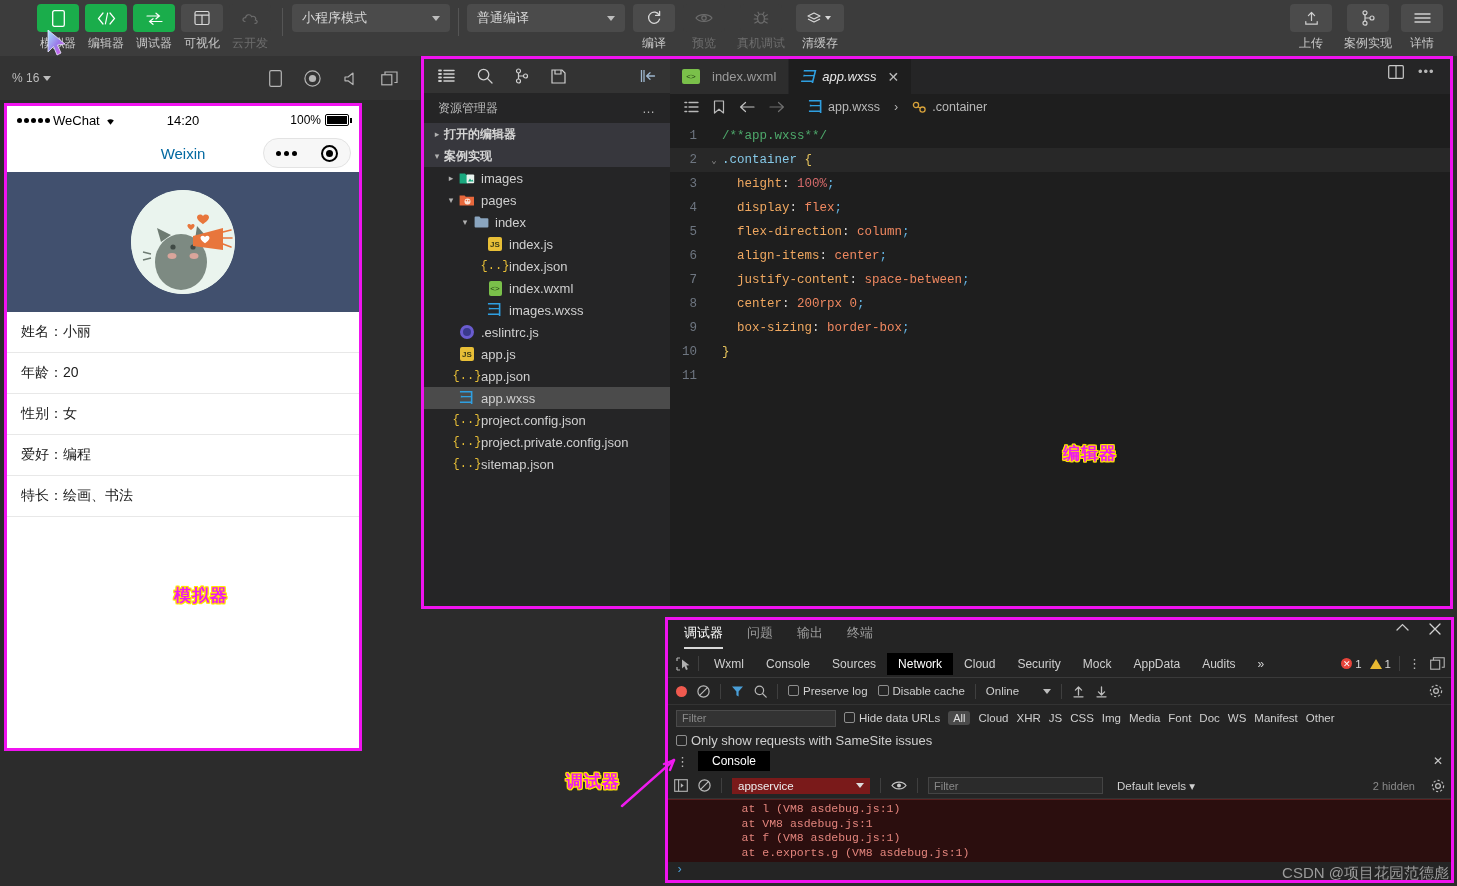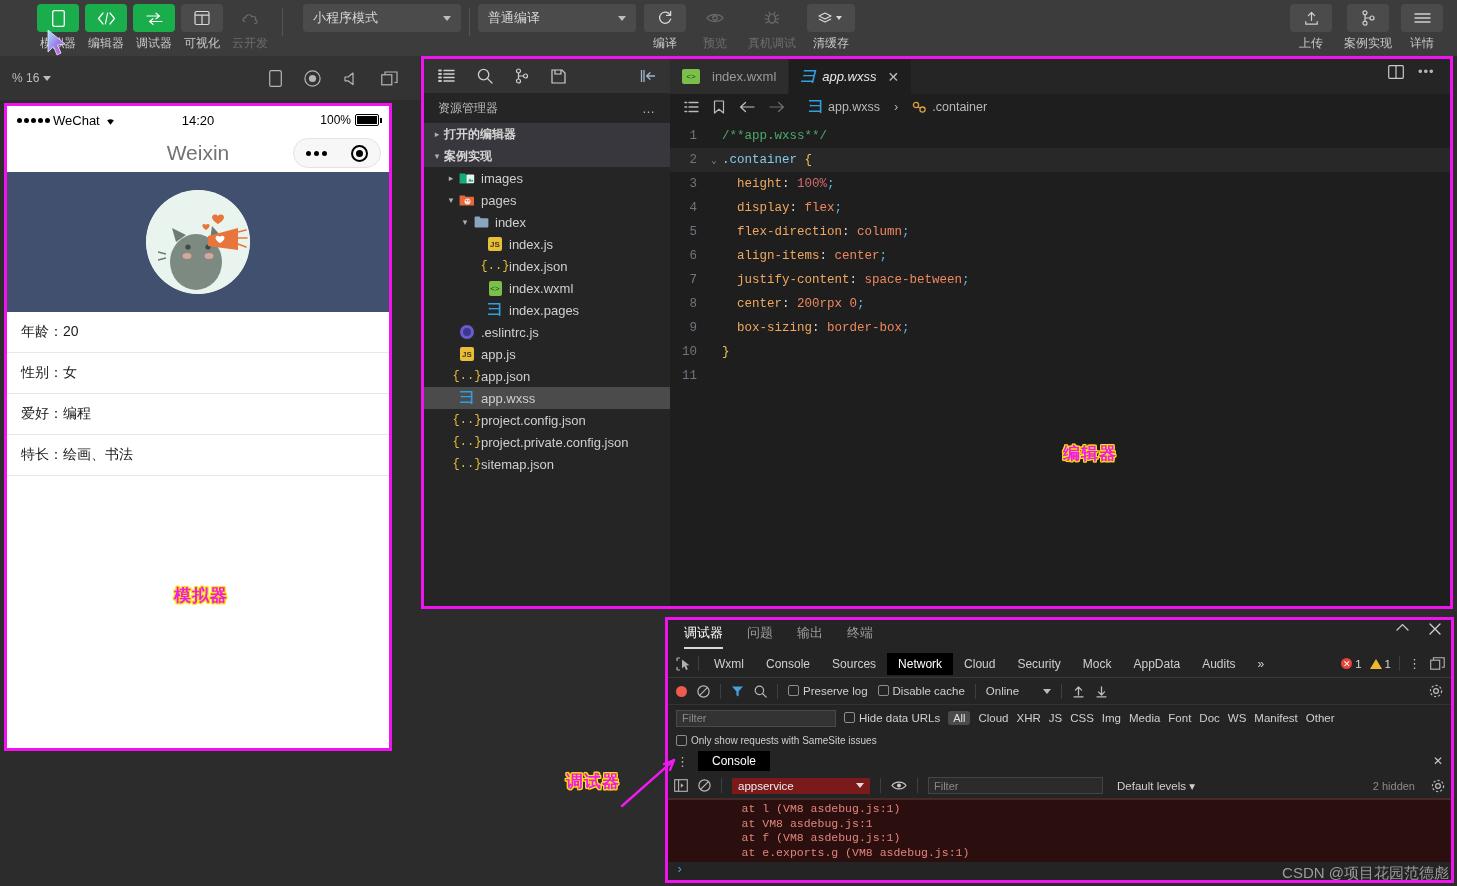--- a/index.html
+++ b/index.html
@@ -53,39 +53,39 @@
   
   .sim-col { position: absolute; left: 0; top: 56px; width: 420px; height: 830px; background: #2c2c2c; }
   .sim-bar {
     height: 44px; display: flex; align-items: center; padding: 0 12px;
     background: #333;
   }
   .sim-zoom { font-size: 12px; color: #bdbdbd; display: flex; align-items: center; gap: 4px; }
   .sim-bar-icons { margin-left: auto; display: flex; align-items: center; gap: 22px; padding-right: 10px; }
 
   .sim-frame {
-    position: absolute; left: 4px; top: 47px; width: 388px; height: 648px;
+    position: absolute; left: 4px; top: 47px; width: 358px; height: 648px;
     border: 3px solid #f013f0; background: #fff; overflow: hidden;
   }
   .phone { width: 100%; height: 100%; background: #fff; display: flex; flex-direction: column; }
   .status-bar {
     height: 28px; display: flex; align-items: center; padding: 0 10px;
     font-size: 13px; color: #000; font-family: "Liberation Sans", sans-serif;
   }
   .sb-left { display: flex; align-items: center; gap: 3px; }
   .dots5 { display: flex; gap: 2px; }
   .dots5 i { width: 5px; height: 5px; border-radius: 50%; background: #000; display: block; }
   .sb-time { position: absolute; left: 0; right: 0; text-align: center; font-size: 13px; }
   .sb-right { margin-left: auto; display: flex; align-items: center; gap: 4px; font-size: 12px; }
   .batt { width: 24px; height: 12px; border: 1.5px solid #000; border-radius: 2px; position: relative; }
   .batt::after { content:''; position:absolute; right:-4px; top:3px; width:2px; height:5px; background:#000; }
   .batt i { position: absolute; left: 1px; top: 1px; bottom: 1px; right: 1px; background: #000; display: block; }
 
   .nav-bar { height: 38px; display: flex; align-items: center; position: relative; }
-  .nav-title { position: absolute; left: 0; right: 0; text-align: center; font-size: 21px; color: #737373; }
+  .nav-title { position: absolute; left: 0; right: 0; text-align: center; font-size: 15px; color: #0369a1; }
   .capsule {
     position: absolute; right: 8px; width: 88px; height: 30px; border-radius: 15px;
     border: 1px solid #e3e3e3; background: #f7f7f7;
     display: flex; align-items: center; justify-content: space-around;
   }
   .cap-dots { display: flex; gap: 3px; }
   .cap-dots i { width: 5px; height: 5px; border-radius: 50%; background: #000; display: block; }
   .cap-target { width: 17px; height: 17px; border-radius: 50%; border: 2px solid #000; display: flex; align-items: center; justify-content: center; }
   .cap-target i { width: 7px; height: 7px; border-radius: 50%; background: #000; display: block; }
 
@@ -187,21 +187,21 @@
   .tri-warn { width: 0; height: 0; border-left: 6px solid transparent; border-right: 6px solid transparent; border-bottom: 10px solid #e8b931; }
 
   .net-toolbar { height: 27px; display: flex; align-items: center; gap: 10px; padding: 0 8px; font-size: 11.5px; color: #cfcfcf; border-bottom: 1px solid #333; }
   .rec-dot { width: 11px; height: 11px; border-radius: 50%; background: #f05a4f; }
   .chk { width: 11px; height: 11px; border: 1px solid #8d8d8d; border-radius: 2px; display: inline-block; vertical-align: -1px; margin-right: 4px; }
   .vline { width: 1px; height: 15px; background: #3f3f3f; }
 
   .filter-row { height: 26px; display: flex; align-items: center; gap: 8px; padding: 0 8px; font-size: 11.5px; color: #cfcfcf; }
   .filter-box { width: 160px; height: 17px; background: #333; border: 1px solid #4a4a4a; font-size: 11px; color: #8a8a8a; padding: 0 5px; display: flex; align-items: center; }
   .type-pill { padding: 1px 5px; border-radius: 3px; background: #4a4a4a; color: #e0e0e0; font-size: 11px; }
-  .samesite { height: 18px; display: flex; align-items: center; padding: 0 8px; font-size: 10px; color: #cfcfcf; }
+  .samesite { height: 18px; display: flex; align-items: center; padding: 0 8px; font-size: 13px; color: #cfcfcf; }
 
   .console-tabstrip { height: 24px; display: flex; align-items: center; gap: 8px; padding-left: 8px; background: #242424; position: relative; }
   .kebab { color: #b5b5b5; font-size: 13px; letter-spacing: 1px; }
   .console-chip { background: #000; color: #fff; font-size: 12px; padding: 3px 14px; }
   .close-x { position: absolute; right: 8px; color: #c7c7c7; font-size: 12px; }
 
   .console-toolbar { height: 26px; display: flex; align-items: center; gap: 10px; padding: 0 6px; font-size: 11.5px; color: #cfcfcf; border-bottom: 1px solid #333; }
   .ctx-select {
     background: #7a1a1a; color: #eee; font-size: 11.5px; padding: 2px 6px; width: 138px;
     display: flex; align-items: center; justify-content: space-between;
@@ -274,21 +274,21 @@
           <svg width="19" height="13" viewBox="0 0 19 13">
               <path d="M4 9.5 C1.5 9.5 1 5.5 4.6 5.6 C5 2.2 9.5 1.8 10.6 4.6 C13.4 3.4 15.5 6 14.4 8 C17 8.6 16.6 11.5 14 11.4" fill="none" stroke="#6d6d6d" stroke-width="1.2" stroke-linecap="round"></path>
             </svg>
         </div>
         <div class="tb-label dim">云开发</div>
       </div>
     </div>
 
     <div class="tb-sep"></div>
 
-    <div class="tb-select" style="margin-left:12px;width:158px">
+    <div class="tb-select" style="margin-left:1px;width:158px">
       <span>小程序模式</span>
       <span class="caret"></span>
     </div>
 
     <div class="tb-sep"></div>
 
     <div class="tb-select" style="width:150px">
       <span>普通编译</span>
       <span class="caret"></span>
     </div>
@@ -469,20 +469,21 @@
                 <path d="M92 38 L100 36 M92 44 L101 44 M92 50 L100 53" stroke="#e8763c" stroke-width="1.6" stroke-linecap="round"></path>
                 <path d="M74 43 c1.5-2 4.5-1.2 4.5 1 c0 2.2-3 4-4.5 5.2 c-1.5-1.2-4.5-3-4.5-5.2 c0-2.2 3-3 4.5-1 Z" fill="#fff"></path>
                 <path d="M72 22 c2-2.6 6-1.6 6 1.3 c0 2.9-4 5.3-6 6.9 c-2-1.6-6-4-6-6.9 c0-2.9 4-3.9 6-1.3 Z" fill="#e8763c"></path>
                 <path d="M60 31 c1.2-1.6 3.6-1 3.6 0.8 c0 1.8-2.4 3.2-3.6 4.2 c-1.2-1-3.6-2.4-3.6-4.2 c0-1.8 2.4-2.4 3.6-0.8 Z" fill="#e8763c"></path>
               </g>
             </svg>
           </div>
         </div>
 
         <div class="info-list">
+          <div class="info-row">姓名：小丽</div>
           <div class="info-row">年龄：20</div>
           <div class="info-row">性别：女</div>
           <div class="info-row">爱好：编程</div>
           <div class="info-row">特长：绘画、书法</div>
         </div>
         <div class="sim-blank"></div>
       </div>
     </div>
 
     <div class="label-anno" style="left:174px; top:528px;">模拟器</div>
@@ -597,21 +598,21 @@
             <span class="twisty"></span>
             <span class="f-icon">
               <span class="ic-wxml" style="display:flex;align-items:center;justify-content:center">&lt;&gt;</span>
             </span>
             <span>index.wxml</span>
           </div>
           <div class="tree-row">
             <span style="width:48px;flex:0 0 48px"></span>
             <span class="twisty"></span>
             <span class="f-icon ic-wxss">彐</span>
-            <span>index.pages</span>
+            <span>images.wxss</span>
           </div>
           <div class="tree-row">
             <span style="width:20px;flex:0 0 20px"></span>
             <span class="twisty"></span>
             <span class="f-icon">
               <span class="ic-eslint"></span>
             </span>
             <span>.eslintrc.js</span>
           </div>
           <div class="tree-row">

